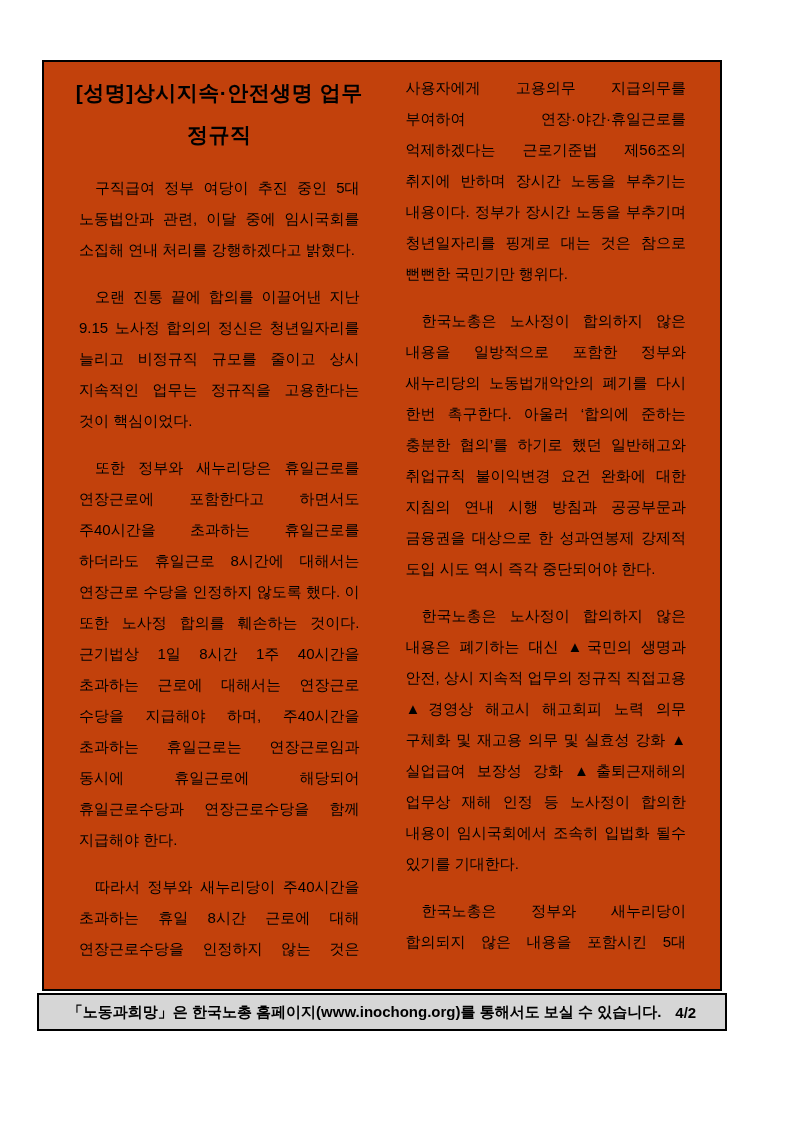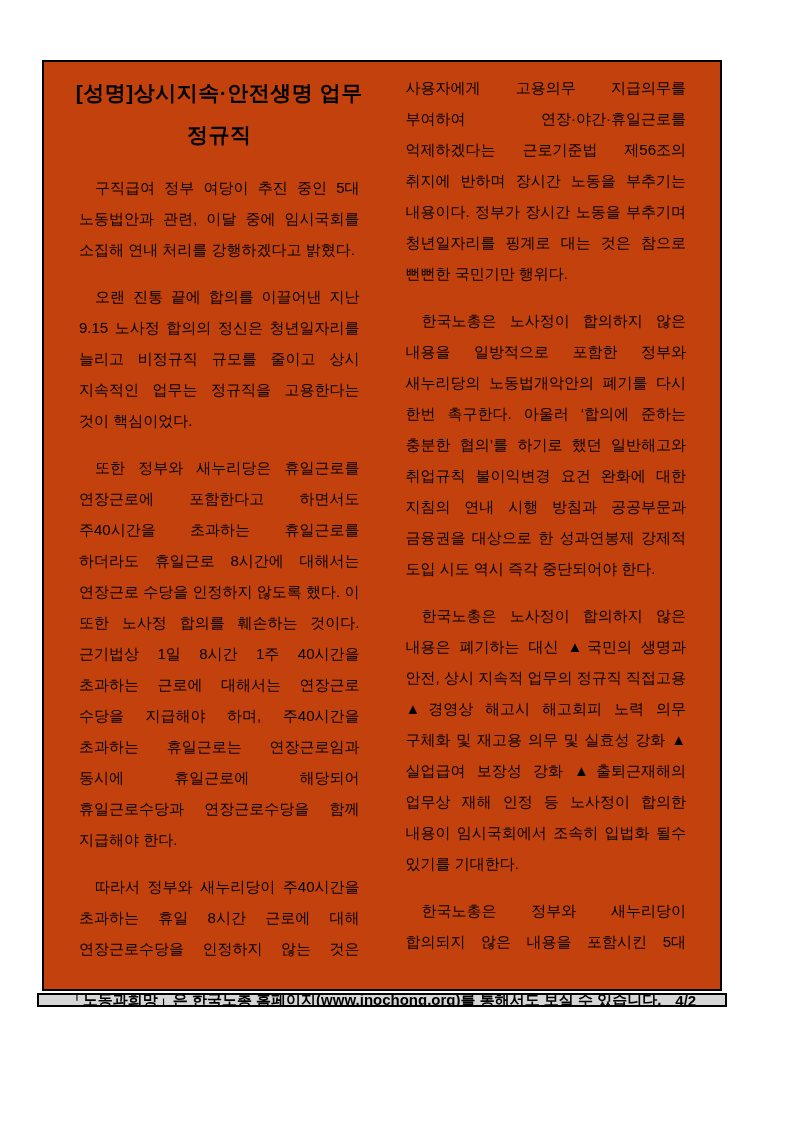--- a/index.html
+++ b/index.html
@@ -55,21 +55,21 @@
     text-indent: 16px;
     margin: 16px;
     word-break: keep-all;
     overflow-wrap: break-word;
   }
   .footer-bar {
     position: absolute;
     left: 37px;
     top: 993px;
     width: 690px;
-    height: 14px;
+    height: 38px;
     background: #d6d6d6;
     border: 2px solid #000000;
     display: flex;
     align-items: center;
     justify-content: center;
     gap: 14px;
     font-size: 15px;
     font-weight: bold;
     white-space: nowrap;
     overflow: hidden;

